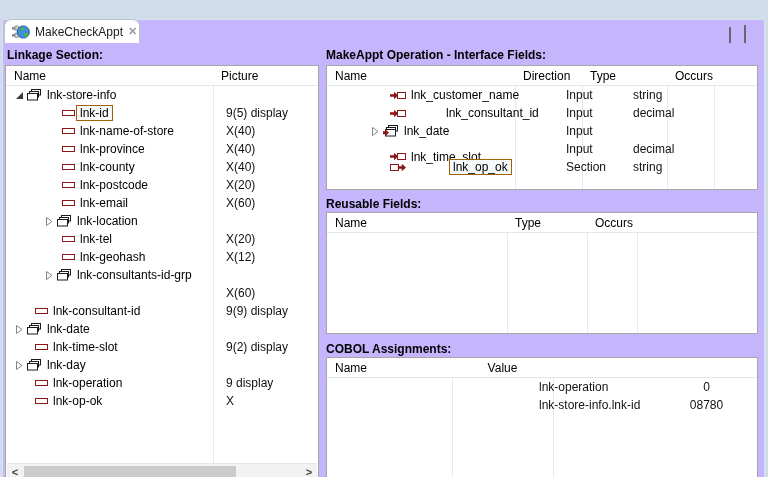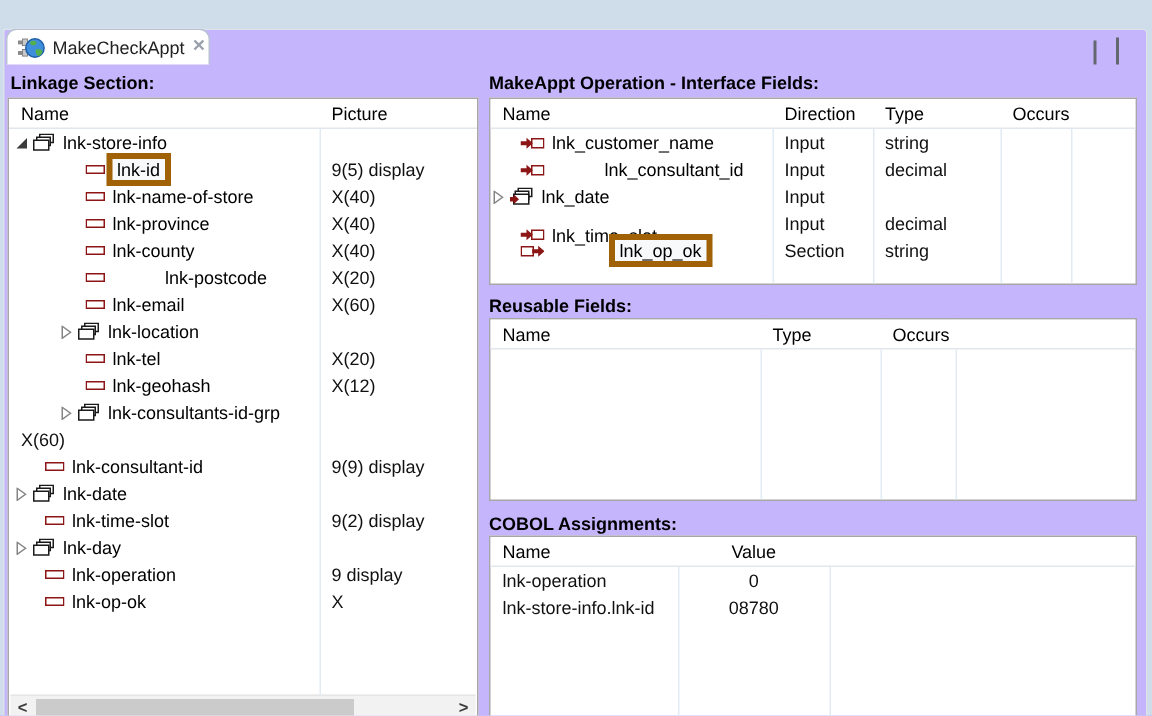--- a/index.html
+++ b/index.html
@@ -28,27 +28,27 @@
   .winbtns { position:absolute; top:8px; right:18px; display:flex; gap:13px; align-items:center; }
   .min-icon { width:11px; height:4px; border:1px solid #64686e; margin-top:3px; }
   .max-icon { width:11px; height:11px; border:1px solid #64686e; border-top-width:3px; }
   
   .sec-label { position:absolute; font-weight:bold; color:#000; font-size:12px; }
   
   .tbl { position:absolute; background:#fff; border:1px solid #a7a7a7; overflow:hidden; }
   .thead { display:flex; height:20px; align-items:center; border-bottom:1px solid #e2e7ee; position:relative; z-index:2; background:#fff; }
   .hc { padding-left:8px; height:100%; display:flex; align-items:center; color:#000; }
   .vline { position:absolute; top:0; bottom:0; width:1px; background:#e2ebf4; z-index:1; }
-  .trow { height:18px; display:flex; align-items:center; position:relative; z-index:2; }
+  .trow { height:18px; display:flex; align-items:center; position:relative; z-index:2;justify-content:flex-end; }
   .cell { padding-left:8px; white-space:nowrap; overflow:hidden; }
   .name-cell { display:flex; align-items:center; white-space:nowrap; overflow:hidden; }
   .arrow { width:9px; height:9px; flex:0 0 9px; margin-right:3px; display:inline-flex; }
   .iicon { flex:0 0 auto; margin-right:5px; display:inline-flex; }
   .ilabel { color:#000; }
-  .selbox { border:4px solid #a16207; background:#f7f9fb; padding:0 3px; margin-left:-4px; }
+  .selbox { border:1px solid #a16207; background:#f7f9fb; padding:0 3px; margin-left:-4px; }
   .center { text-align:center; padding-left:0; }
   
   .lt-name { width:207px; } .lt-pic { width:100px; }
   
   .if-name { width:188px; } .if-dir { width:67px; } .if-type { width:85px; } .if-occ { width:47px; }
   
   .ru-name { width:180px; } .ru-type { width:80px; } .ru-occ { width:50px; }
   
   .co-name { width:125px; } .co-val { width:101px; }
   
@@ -158,21 +158,21 @@
             <span class="iicon">
               <svg width="13" height="8" viewBox="0 0 13 8">
                 <rect x="0.5" y="1.5" width="12" height="5" fill="#fff" stroke="#8c1515"></rect>
               </svg>
             </span>
             <span class="ilabel">lnk-county</span>
           </div>
           <div class="cell lt-pic">X(40)</div>
         </div>
         <div class="trow">
-          <div class="name-cell lt-name" style="padding-left: 51px; gap: 35px;">
+          <div class="name-cell lt-name" style="padding-left: 51px;">
             <span class="iicon">
               <svg width="13" height="8" viewBox="0 0 13 8">
                 <rect x="0.5" y="1.5" width="12" height="5" fill="#fff" stroke="#8c1515"></rect>
               </svg>
             </span>
             <span class="ilabel">lnk-postcode</span>
           </div>
           <div class="cell lt-pic">X(20)</div>
         </div>
         <div class="trow">

